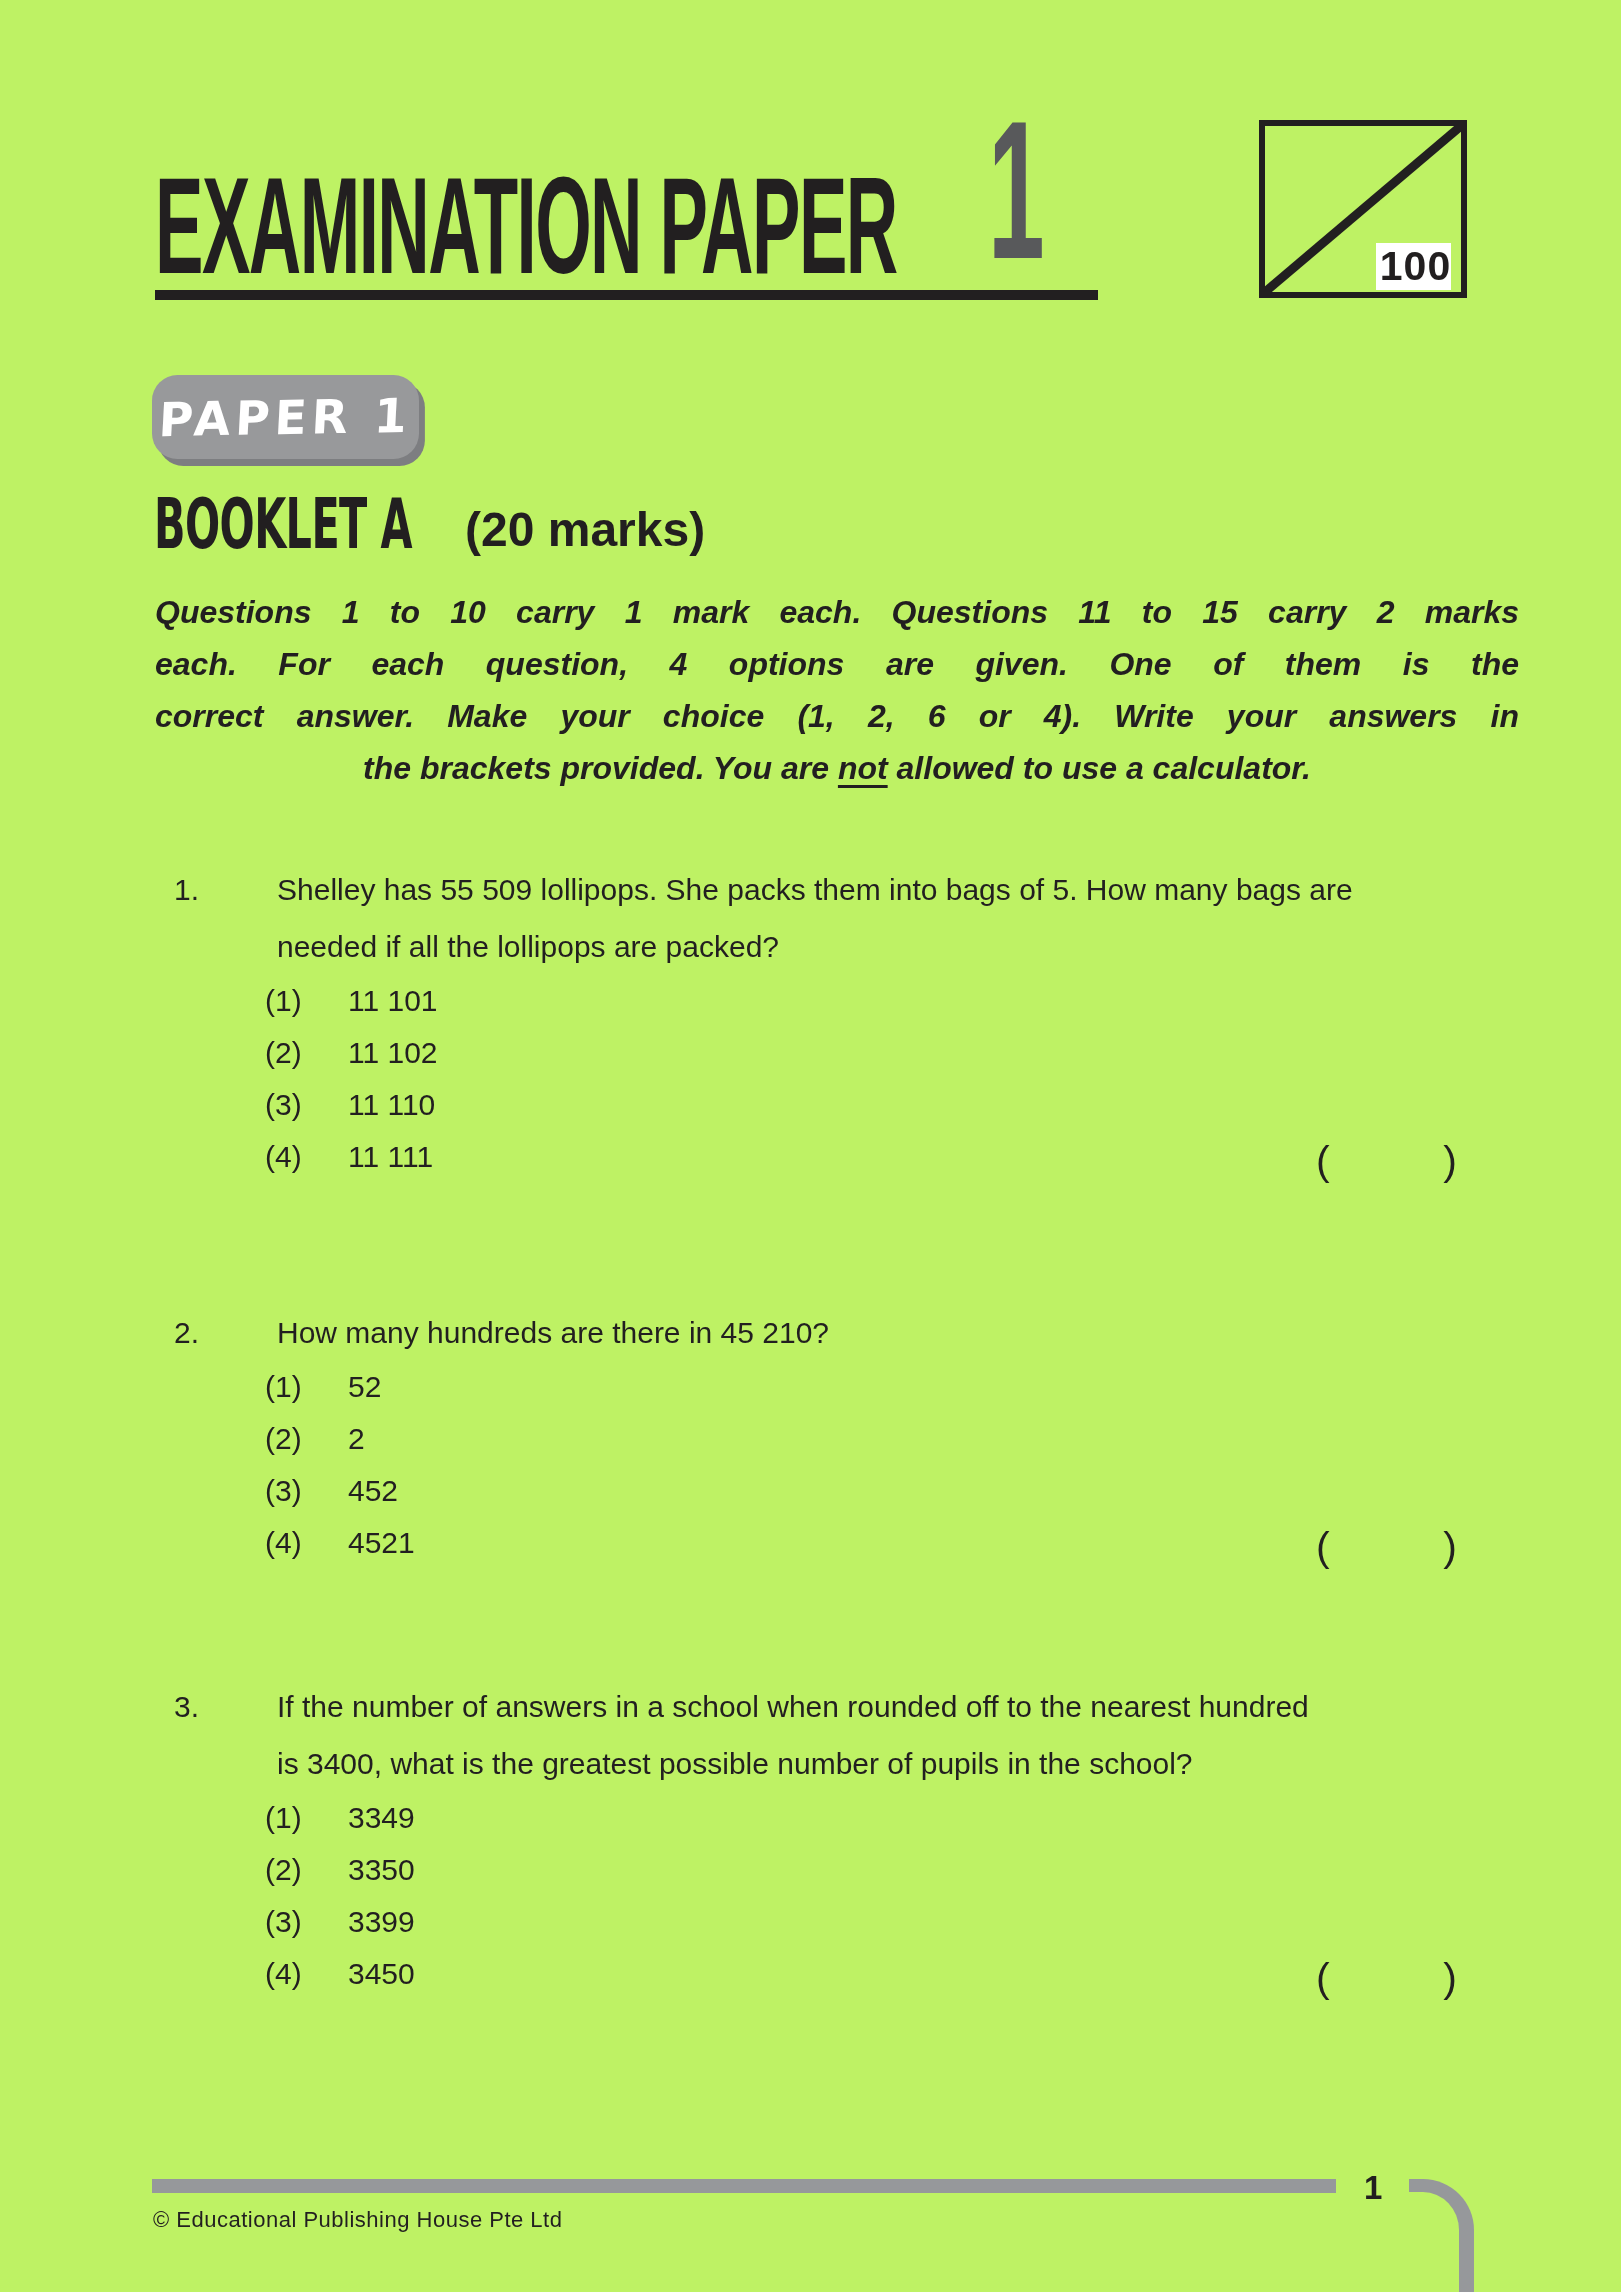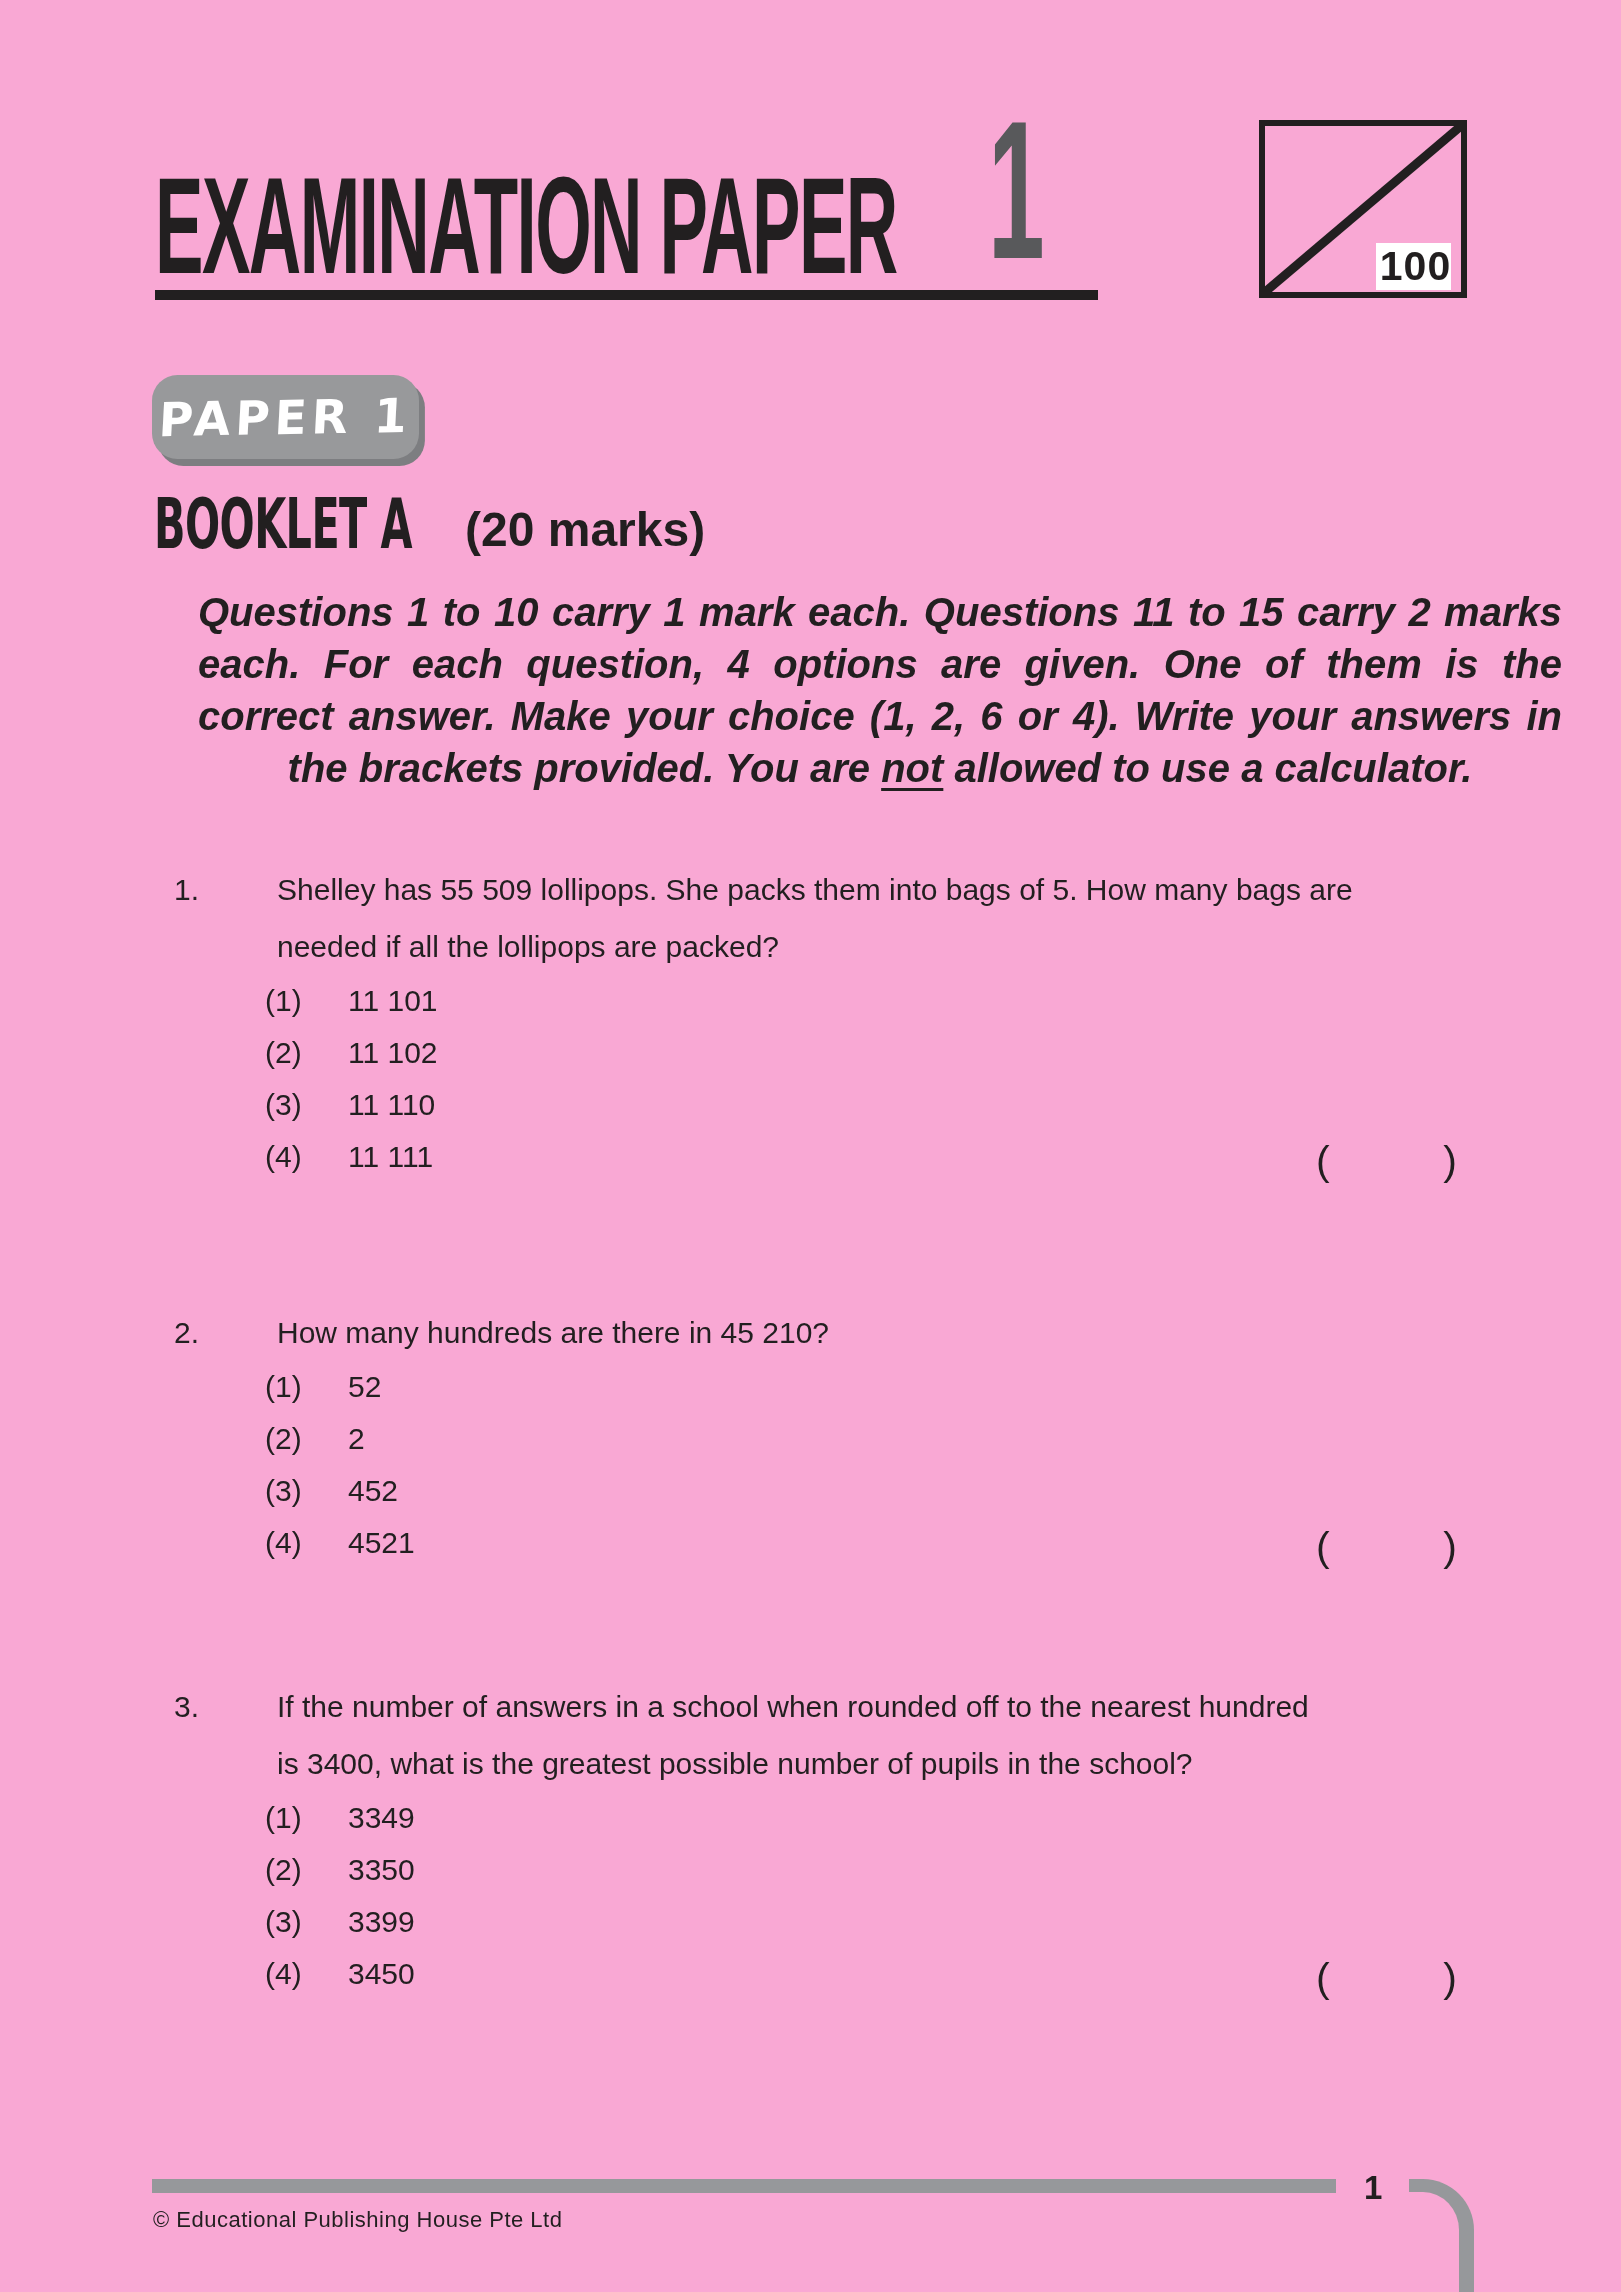--- a/index.html
+++ b/index.html
@@ -1,17 +1,17 @@
 <!DOCTYPE html>
 <html><head>
 <meta charset="utf-8">
 <style>
   html,body { margin:0; padding:0; background:#ffffff; }
   .page {
-    position:relative; width:1621px; height:2293px; background:#f9a8d4;
+    position:relative; width:1621px; height:2293px; background:#bef264;
     font-family:"Liberation Sans", sans-serif; color:#221f20; overflow:hidden;
   }
 
   
   .title-main {
     position:absolute; left:155px; top:157px;
     font-size:137px; line-height:137px; font-weight:700;
     letter-spacing:-2.9px; white-space:nowrap;
     transform:scaleX(0.53); transform-origin:left top;
   }
@@ -52,21 +52,21 @@
     transform:scaleX(0.60); transform-origin:left top; letter-spacing:-1px;
   }
   .booklet-marks {
     position:absolute; left:465px; top:502px;
     font-size:48px; line-height:55px; font-weight:700;
   }
 
   
   .instructions {
     position:absolute; left:155px; top:586px; width:1364px;
-    font-size:40px; line-height:52px; font-weight:700; font-style:italic;margin-left:43px;
+    font-size:32px; line-height:52px; font-weight:700; font-style:italic;
   }
   .instr-line { text-align:justify; text-align-last:justify; white-space:normal; }
   .instr-last { text-align:center; }
   .instr-not { text-decoration:underline; text-decoration-thickness:2.9px; text-underline-offset:5.9px; }
 
   
   .question { position:absolute; left:174px; width:1367px; }
   .q1 { top:861px; } .q2 { top:1304px; } .q3 { top:1678px; }
   .q-head { display:flex; }
   .q-num { width:91px; font-size:30px; line-height:57px; }

